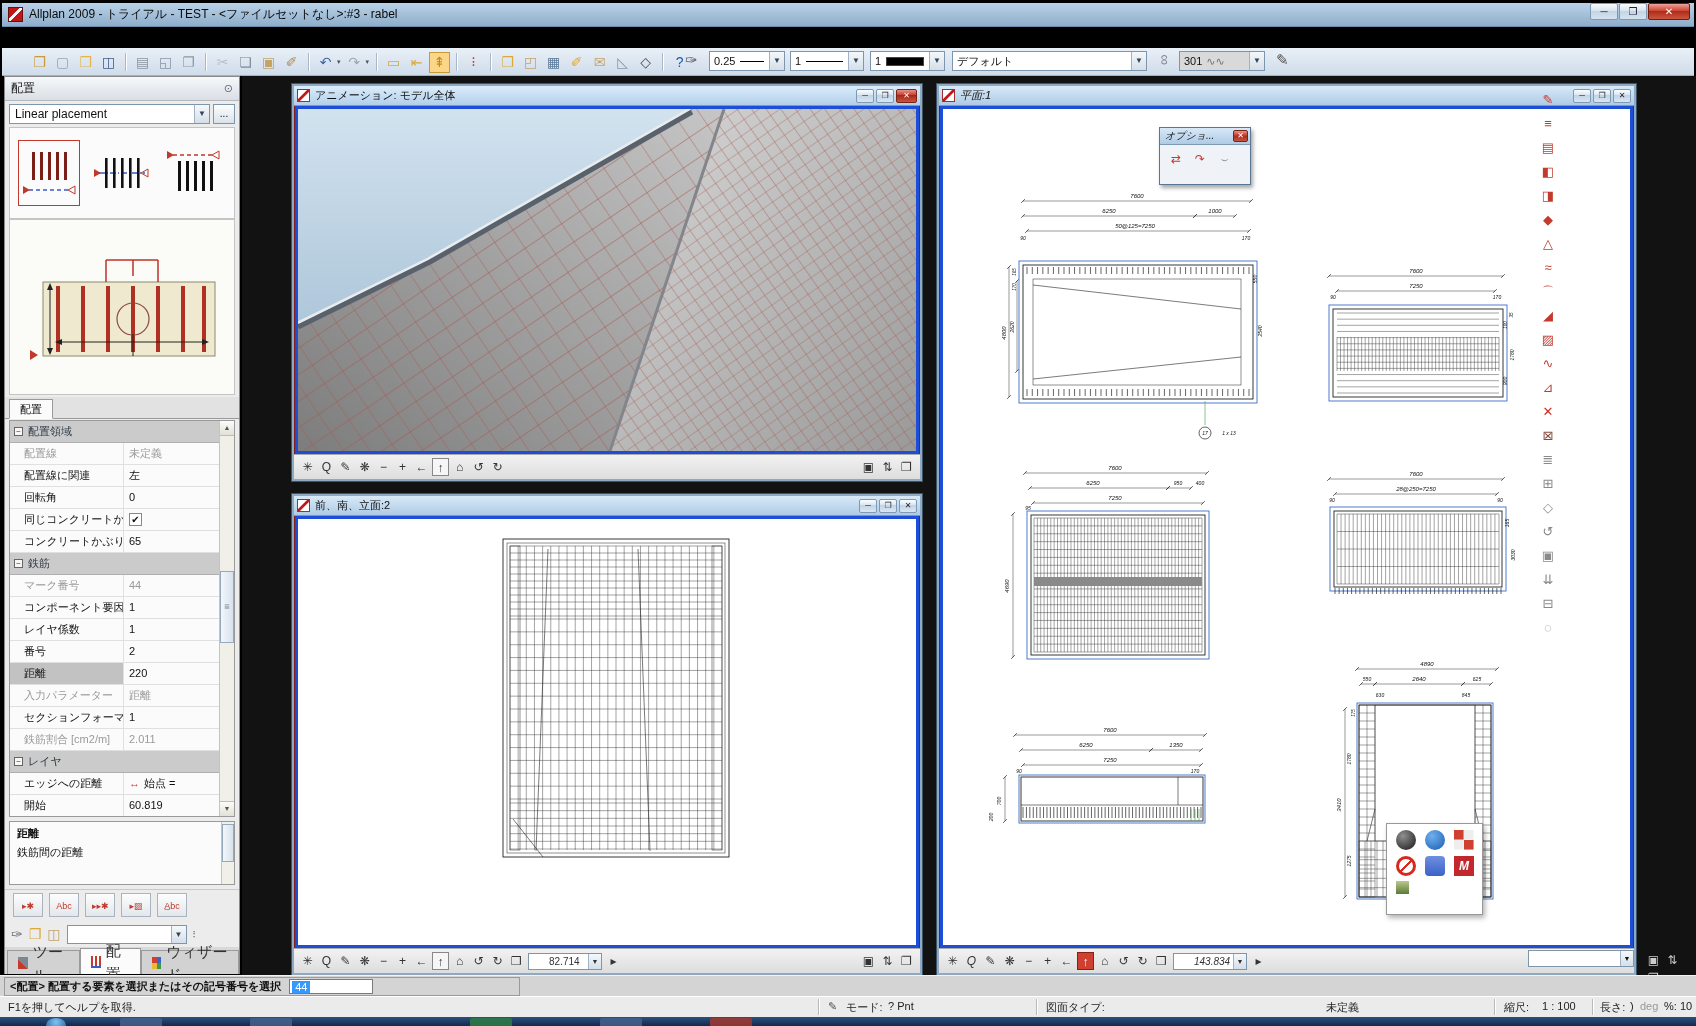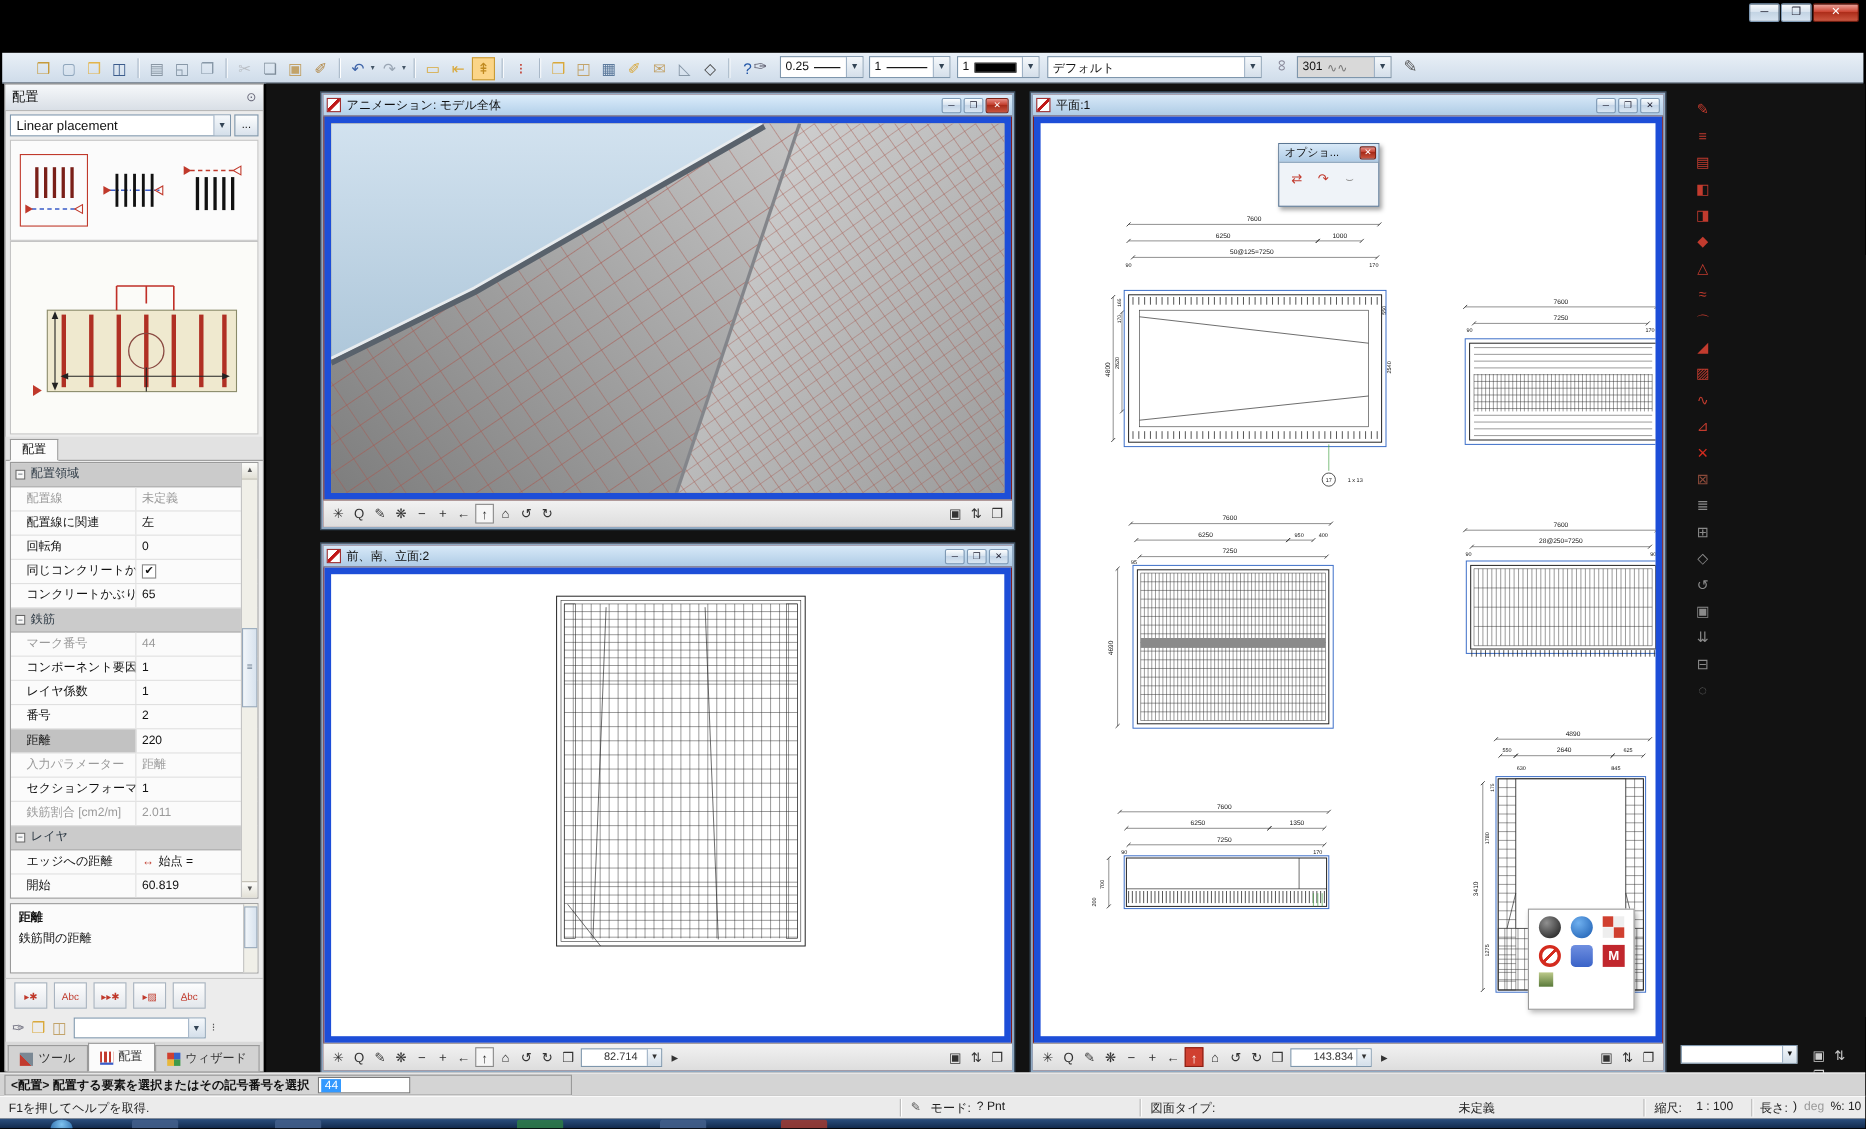--- a/index.html
+++ b/index.html
@@ -59,36 +59,36 @@
   .sthumb{position:absolute;left:0;right:0;background:linear-gradient(90deg,#F2F6FA,#D7E2EE);border:1px solid #96A8BC;font-size:7px;text-align:center;color:#789;}
   #hintbox{position:absolute;top:744px;left:4px;right:4px;height:64px;background:#FBFBFB;border:1px solid #9A9A9A;padding:4px 18px 4px 7px;font-size:11px;}
   #hintbox .ht{font-weight:bold;margin-bottom:4px;}
   #actions{position:absolute;top:812px;left:0;right:0;height:30px;border-top:1px solid #C9C9C9;display:flex;align-items:center;padding-left:8px;gap:6px;}
   .abtn{width:30px;height:24px;background:linear-gradient(#FDFDFD,#E3E7EC);border:1px solid #A9B4C0;text-align:center;line-height:22px;font-size:9px;color:#C0392B;}
   #pickrow{position:absolute;top:844px;left:0;right:0;height:26px;display:flex;align-items:center;padding-left:6px;gap:6px;}
   .pickico{font-size:14px;}
   .pickcombo{width:120px;height:19px;background:#fff;border:1px solid #7E96AC;display:flex;}
   .pickcombo .arrow{margin-left:auto;width:15px;background:linear-gradient(#F5F8FB,#D4DFEA);border-left:1px solid #9FB2C6;text-align:center;font-size:8px;line-height:17px;color:#345;}
   #ptabs{position:absolute;top:870px;left:0;right:0;height:27px;background:#D9D9D9;display:flex;align-items:flex-end;padding-left:2px;}
-  .ptab{height:24px;padding:0 10px;background:#D2D2D2;border:1px solid #9A9A9A;border-bottom:none;font-size:11px;line-height:23px;display:flex;align-items:center;color:#333;justify-content:flex-end;}
+  .ptab{height:24px;padding:0 10px;background:#D2D2D2;border:1px solid #9A9A9A;border-bottom:none;font-size:15px;line-height:23px;display:flex;align-items:center;color:#333;justify-content:flex-end;}
   .ptab.active{background:#FBFBFB;height:26px;}
   .ptico{width:12px;height:12px;display:inline-block;margin-right:5px;}
   .ptico0{background:linear-gradient(45deg,#C23B2E 45%,#7A8894 45%);}
   .ptico1{background:repeating-linear-gradient(90deg,#C23B2E 0 2px,#fff 2px 4px);border-bottom:2px solid #3A5CC8;}
   .ptico2{background:linear-gradient(90deg,#D04030 50%,#3A63C8 50%) 0 0/100% 50% no-repeat,linear-gradient(90deg,#E8B83A 50%,#3E9A4A 50%) 0 100%/100% 50% no-repeat;}
 
   
   #mdi{position:absolute;left:242px;top:76px;right:0;bottom:51px;background:#121212;}
   .win{position:absolute;border:2px solid #8FA9C2;outline:1px solid #3E5568;background:#7f1d1d;margin-left:44px;}
   .wtitle{height:20px;background:linear-gradient(#D8E9F8,#AECBE5);display:flex;align-items:center;padding:0 3px;border-bottom:1px solid #7E99B4;font-size:11px;}
   .wicon{width:13px;height:13px;background:linear-gradient(135deg,#fff 40%,#C01818 42%,#C01818 58%,#fff 60%);border:1px solid #A03030;margin-right:5px;}
   .wbtns{margin-left:auto;display:flex;}
   .wbtn{width:18px;height:14px;margin-left:2px;background:linear-gradient(#FBFDFE,#D7E3EF 45%,#C3D4E6 45%,#D9E6F2);border:1px solid #7E99B4;border-radius:2px;font-size:8px;line-height:12px;text-align:center;color:#223;}
   .wbtn.red{background:linear-gradient(#E89088,#C13B2A 45%,#A62918 45%,#C8543F);color:#fff;border-color:#7A2317;width:21px;}
-  .wbody{position:absolute;top:20px;left:1px;right:1px;bottom:25px;background:#fff;border:6px solid #1d4ed8;overflow:hidden;}
+  .wbody{position:absolute;top:20px;left:1px;right:1px;bottom:25px;background:#fff;border:3px solid #1d4ed8;overflow:hidden;}
   .wtoolbar{position:absolute;bottom:0;left:0;right:0;height:25px;background:linear-gradient(#F2F2F2,#DDDDDD);border-top:1px solid #AAA;display:flex;align-items:center;padding-left:4px;font-size:12px;color:#333;}
   .vicon{display:inline-block;min-width:17px;height:18px;text-align:center;line-height:18px;font-size:12px;margin:0 1px;color:#333;}
   .vicon.vbox{border:1px solid #888;background:#F6F6F6;}
   .vicon.vred{border:1px solid #8A2015;background:#D04030;color:#fff;}
   .vcombo{width:74px;height:17px;background:#fff;border:1px solid #7E96AC;display:inline-flex;align-items:center;padding-left:20px;font-size:10px;margin:0 2px;}
   .vcombo .varr{margin-left:auto;width:13px;text-align:center;font-size:7px;background:linear-gradient(#F5F8FB,#D4DFEA);border-left:1px solid #9FB2C6;height:100%;line-height:15px;}
   .vright{margin-left:auto;padding-right:4px;}
 
   
   #opt-dialog{position:absolute;left:216px;top:18px;width:92px;height:58px;background:#EFF3F8;border:1px solid #5A7693;box-shadow:2px 3px 4px rgba(0,0,0,.35);}
@@ -129,20 +129,24 @@
   .orb{position:absolute;left:46px;top:1px;width:20px;height:14px;border-radius:50%;background:radial-gradient(circle at 50% 30%,#7FC3F0,#1D5C9E);}
   .tkb{position:absolute;top:1px;width:42px;height:8px;border-radius:2px 2px 0 0;opacity:.85;}
 
   svg{display:block;}
 </style>
 </head>
 <body>
 
 <div id="app">
 
+  <div id="titlebar">
+    <span class="appicon"></span>
+    <span class="ttl">Allplan 2009 - トライアル - TEST - &lt;ファイルセットなし&gt;:#3 - rabel</span>
+  </div>
   <div id="winbtns">
     <span class="capbtn">─</span>
     <span class="capbtn">❐</span>
     <span class="capbtn closebtn">✕</span>
   </div>
 
 
   <div id="toolbar">
     <div id="tb-icons">
         <span class="tbi" style="color: rgb(199, 155, 59);">❒</span>
@@ -584,21 +588,21 @@
         <span class="vicon">❒</span>
         <span class="vcombo">
           <span>82.714</span>
           <span class="varr">▼</span>
         </span>
         <span class="vicon">▸</span>
         <span class="vright"><span class="vicon">▣</span><span class="vicon">⇅</span><span class="vicon">❐</span></span>
       </div>
   </div>
 
-  <div class="win" id="win-plan" style="left:893px;top:84px;width:577px;height:891px;">
+  <div class="win" id="win-plan" style="left:893px;top:84px;width:699px;height:891px;font-style:italic;">
     <div class="wtitle">
       <span class="wicon"></span>
       <span>平面:1</span>
       <span class="wbtns">
         <span class="wbtn">─</span>
         <span class="wbtn">❐</span>
         <span class="wbtn">✕</span>
       </span>
     </div>
     <div class="wbody">

